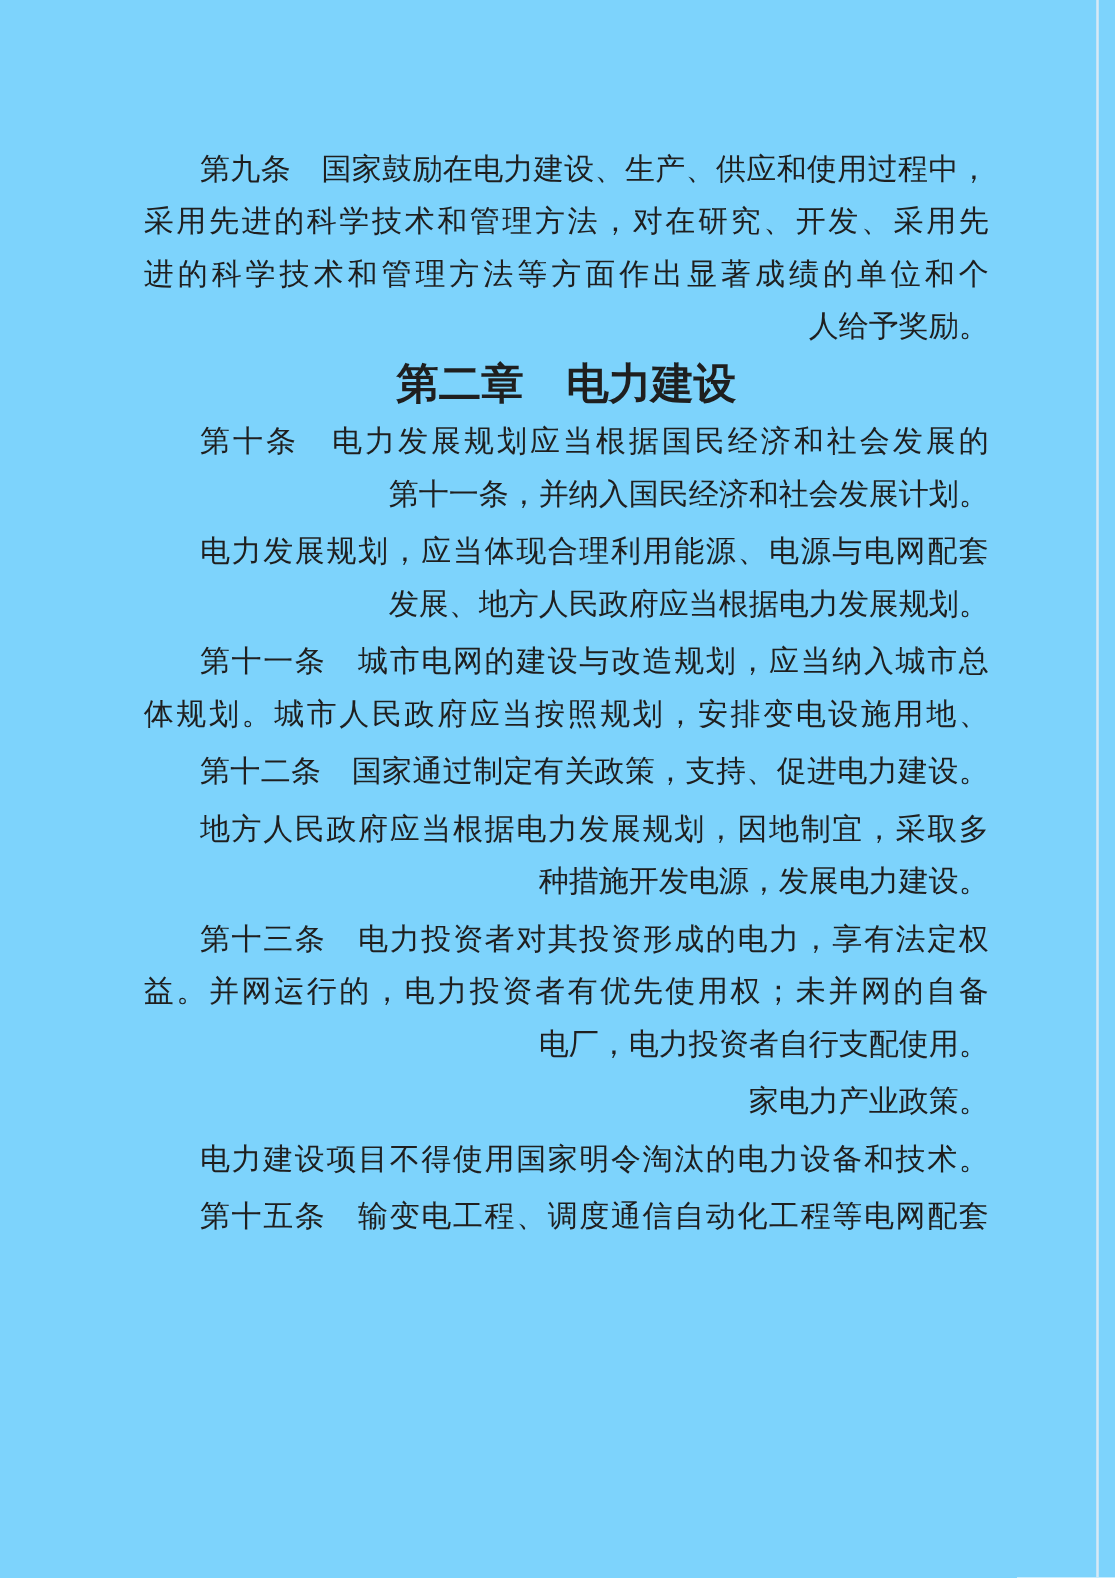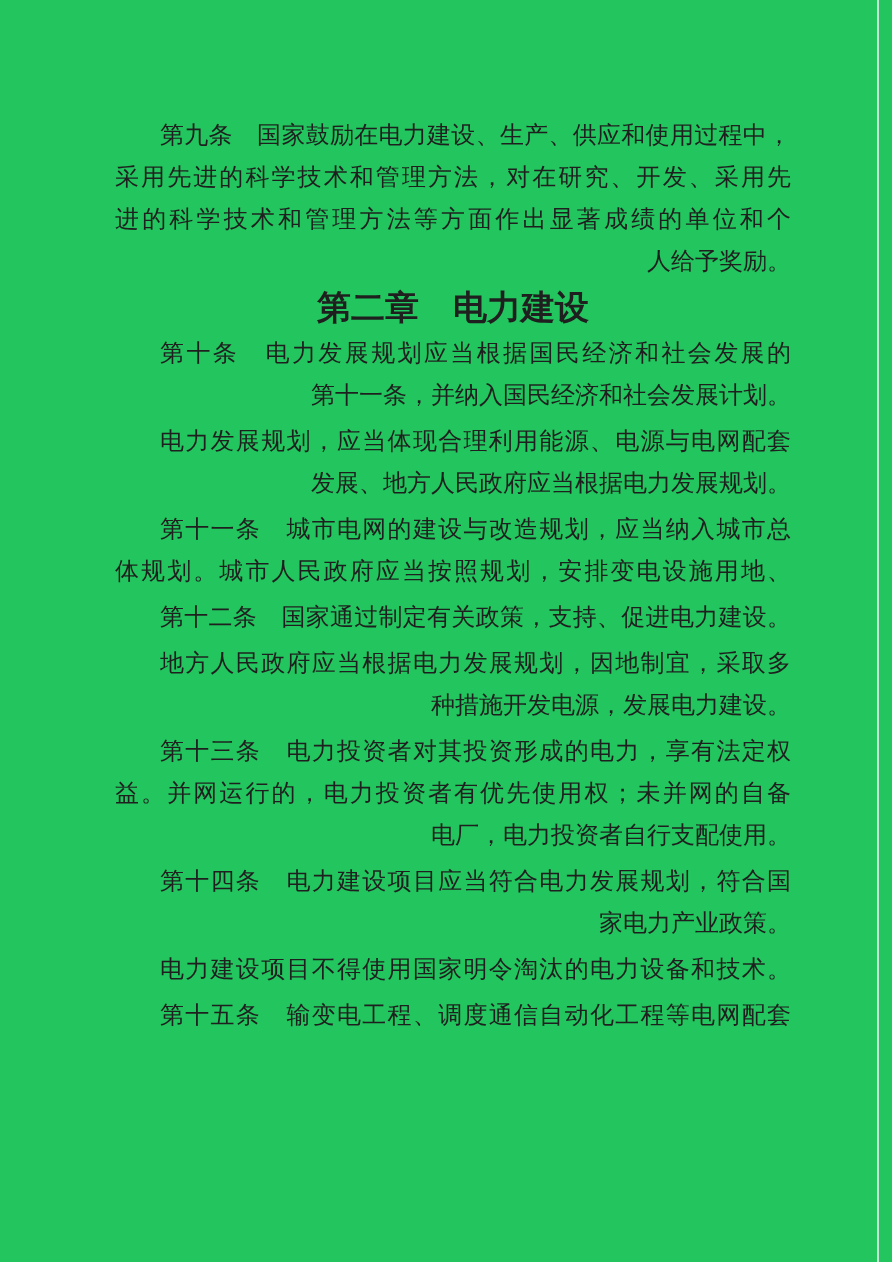--- a/index.html
+++ b/index.html
@@ -4,21 +4,21 @@
 <style>
   html, body {
     margin: 0;
     padding: 0;
     background: #ffffff;
   }
   .page {
     position: relative;
     width: 892px;
     height: 1262px;
-    background: #22c55e;
+    background: #7dd3fc;
     overflow: hidden;
     font-family: "DejaVu Serif", "Liberation Serif", serif;
   }
   .content {
     position: absolute;
     left: 115px;
     top: 114px;
     width: 676px;
     color: #1f1f1f;
     font-size: 24px;
@@ -91,21 +91,20 @@
       <div class="para body">
         <div class="line full">地方人民政府应当根据电力发展规划，因地制宜，采取多</div>
         <div class="line">种措施开发电源，发展电力建设。</div>
       </div>
       <div class="para body">
         <div class="line full">第十三条　电力投资者对其投资形成的电力，享有法定权</div>
         <div class="line full">益。并网运行的，电力投资者有优先使用权；未并网的自备</div>
         <div class="line">电厂，电力投资者自行支配使用。</div>
       </div>
       <div class="para body">
-        <div class="line full">第十四条　电力建设项目应当符合电力发展规划，符合国</div>
         <div class="line">家电力产业政策。</div>
       </div>
       <div class="para body">
         <div class="line full">电力建设项目不得使用国家明令淘汰的电力设备和技术。</div>
       </div>
       <div class="para body">
         <div class="line full">第十五条　输变电工程、调度通信自动化工程等电网配套</div>
       </div>
     </div>
   <div class="page-edge-line"></div>

